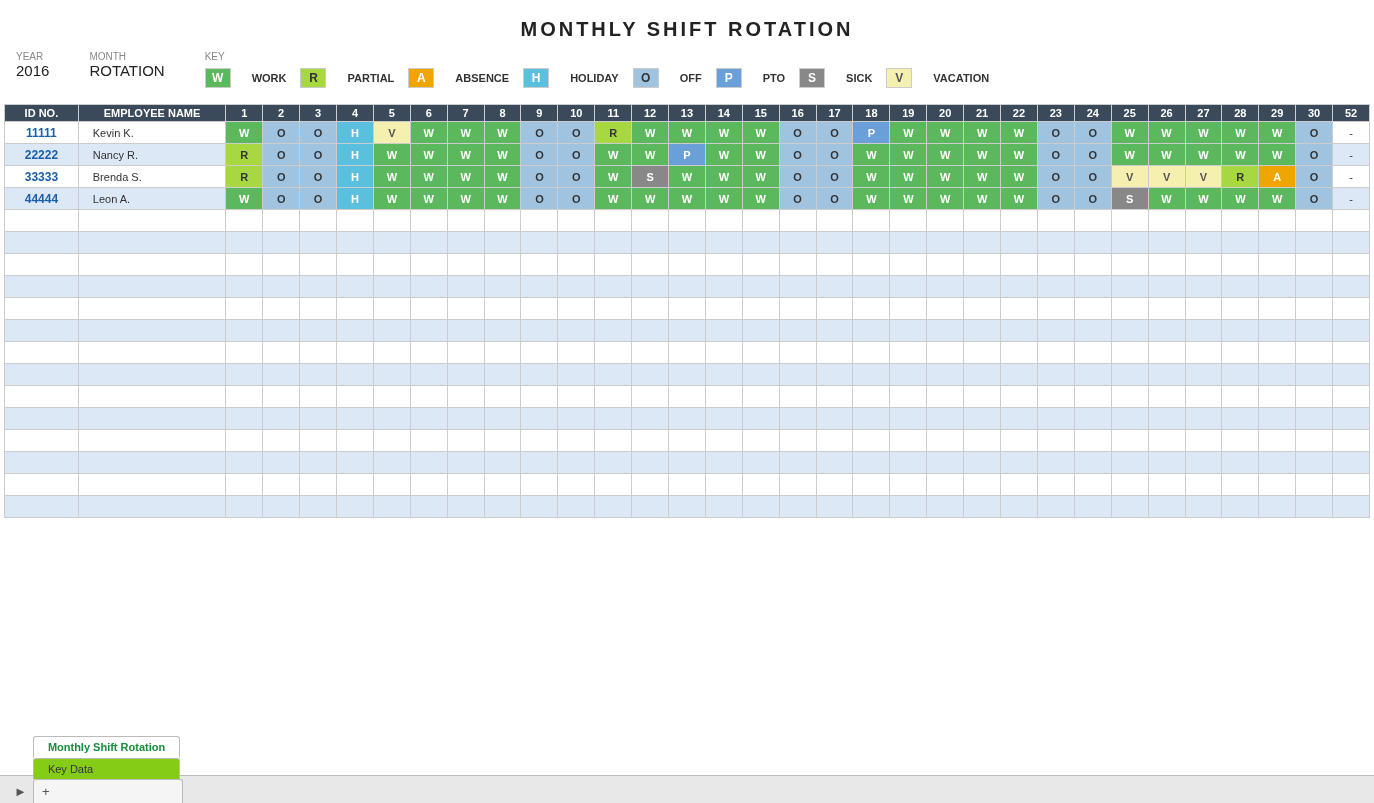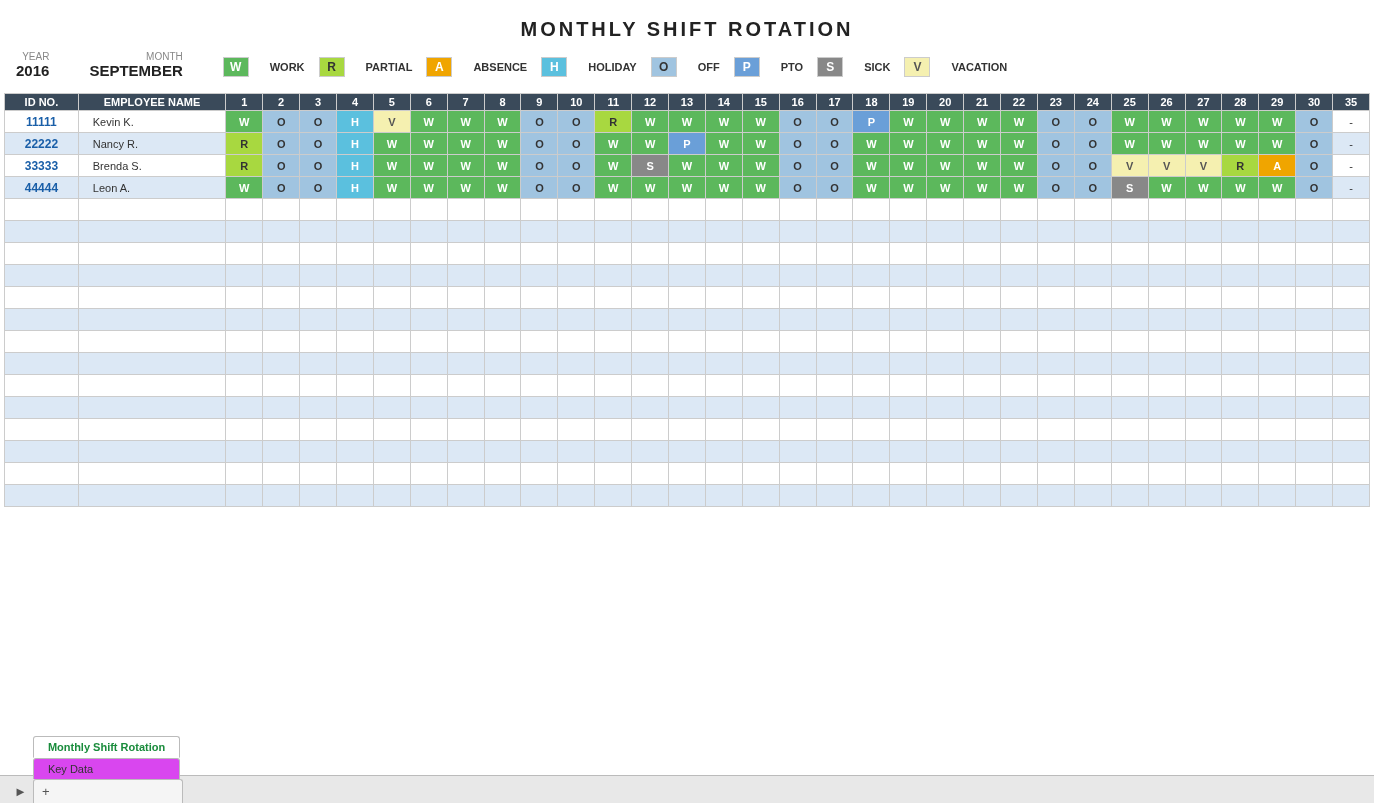--- a/index.html
+++ b/index.html
@@ -3,22 +3,22 @@
   <meta charset="utf-8">
   <style>
     * { margin: 0; padding: 0; box-sizing: border-box; }
     body { font-family: Arial, sans-serif; background: #fff; width: 1374px; height: 803px; overflow: hidden; display: flex; flex-direction: column; }
 
     #top-area { padding: 8px 16px 4px 16px; flex-shrink: 0; }
 
     #page-title { text-align: center; font-size: 20px; font-weight: bold; letter-spacing: 3px; color: #222; padding: 10px 0 8px 0; }
 
     #meta-row { display: flex; align-items: flex-start; gap: 40px; padding: 2px 0 4px 0; }
-    .meta-label { font-size: 10px; color: #888; font-weight: normal; text-align: right; }
-    .meta-value { font-size: 15px; font-weight: bold; color: #222; }
+    .meta-label { font-size: 10px; color: #888; font-weight: normal; }
+    .meta-value { font-size: 15px; font-weight: normal; color: #222; }
 
     #key-row { display: flex; align-items: center; gap: 14px; padding: 6px 0 8px 0; }
     .key-item { display: flex; align-items: center; gap: 5px; }
     .key-box { width: 26px; height: 20px; display: flex; align-items: center; justify-content: center; font-size: 12px; font-weight: bold; color: #fff; border: 1px solid #ccc; }
     .key-box.work { background: #5cb85c; }
     .key-box.partial { background: #a8d840; color: #333; }
     .key-box.absence { background: #f0a500; }
     .key-box.holiday { background: #5bc0de; }
     .key-box.off { background: #a0c4e0; color: #333; }
     .key-box.pto { background: #6a9fd8; }
@@ -48,41 +48,42 @@
     .cell-V { background: #f5f0b0 !important; color: #555; font-weight: bold; border: 1px solid #ccc; }
     .cell-A { background: #f0a500 !important; color: #fff; font-weight: bold; }
     .cell-P { background: #6a9fd8 !important; color: #fff; font-weight: bold; }
     .cell-S { background: #888 !important; color: #fff; font-weight: bold; }
     .cell-dash { background: inherit; color: #333; font-weight: normal; }
 
     
     .empty-row td { height: 22px; }
 
     #bottom-tabs { height: 28px; background: #e8e8e8; border-top: 1px solid #bbb; display: flex; align-items: flex-end; padding: 0 8px; flex-shrink: 0; }
-    .tab { padding: 4px 14px; font-size: 11px; border: 1px solid #bbb; border-bottom: none; border-radius: 3px 3px 0 0; background: #d946ef; color: #333; cursor: pointer; margin-right: 3px; }
+    .tab { padding: 4px 14px; font-size: 11px; border: 1px solid #bbb; border-bottom: none; border-radius: 3px 3px 0 0; background: #84cc16; color: #333; cursor: pointer; margin-right: 3px; }
     .tab.active { background: #fff; color: #1a8c3c; font-weight: bold; border-bottom: 1px solid #fff; }
     .tab-add { padding: 4px 8px; font-size: 13px; border: 1px solid #bbb; border-bottom: none; border-radius: 3px 3px 0 0; background: #f5f5f5; color: #555; cursor: pointer; }
     .tab-nav { font-size: 13px; color: #555; padding: 4px 6px; cursor: pointer; }
   </style>
 </head>
 <body>
 
 <div id="top-area">
   <div id="page-title">MONTHLY SHIFT ROTATION</div>
 
   <div id="meta-row">
     <div>
       <div class="meta-label">YEAR</div>
       <div class="meta-value">2016</div>
     </div>
     <div>
       <div class="meta-label">MONTH</div>
-      <div class="meta-value">SEPTEMBER</div>
+      <div class="meta-value">ROTATION</div>
     </div>
     <div>
+      <div class="meta-label">KEY</div>
       <div id="key-row">
           <div class="key-item">
             <div class="key-box work">W</div>
             <span class="key-text">WORK</span>
           </div>
           <div class="key-item">
             <div class="key-box partial">R</div>
             <span class="key-text">PARTIAL</span>
           </div>
           <div class="key-item">
@@ -143,21 +144,21 @@
           <th class="day-col">21</th>
           <th class="day-col">22</th>
           <th class="day-col">23</th>
           <th class="day-col">24</th>
           <th class="day-col">25</th>
           <th class="day-col">26</th>
           <th class="day-col">27</th>
           <th class="day-col">28</th>
           <th class="day-col">29</th>
           <th class="day-col">30</th>
-          <th class="day-col">35</th>
+          <th class="day-col">52</th>
         </tr>
     </thead>
     <tbody id="table-body">
     <tr>
           <td class="id-cell">11111</td>
           <td class="name-cell">Kevin K.</td>
           <td class="cell-W">W</td>
           <td class="cell-O">O</td>
           <td class="cell-O">O</td>
           <td class="cell-H">H</td>

